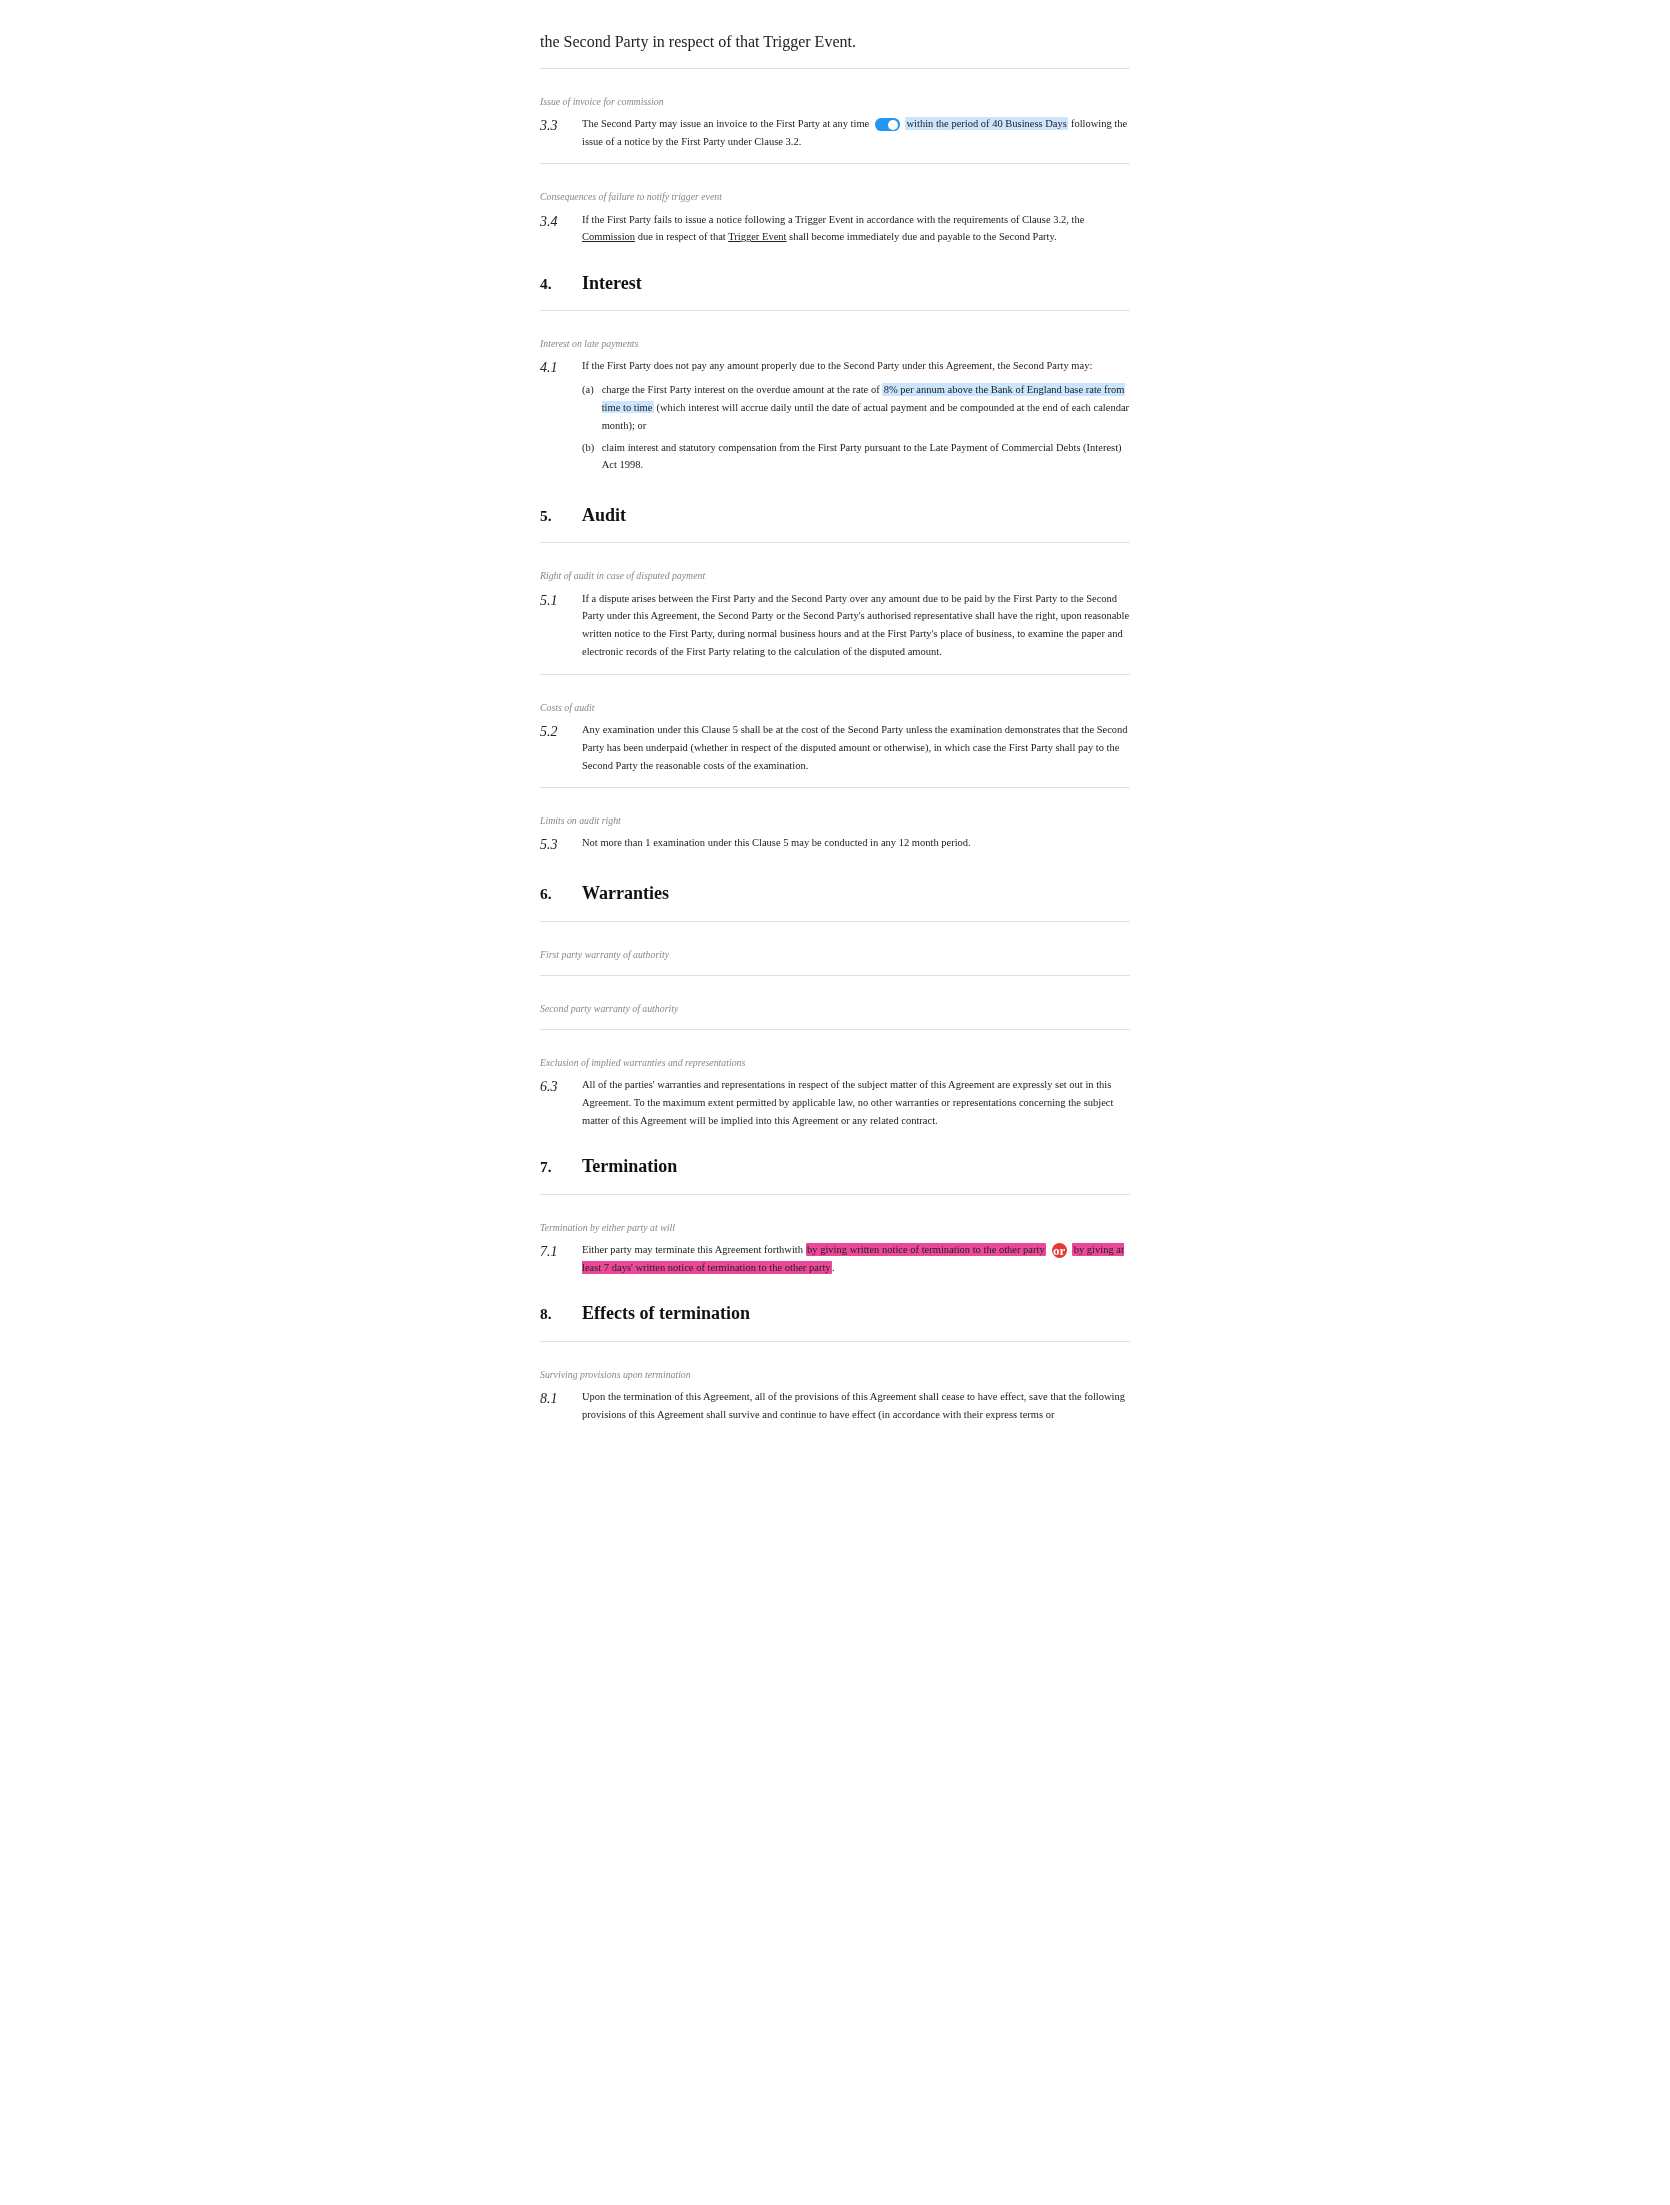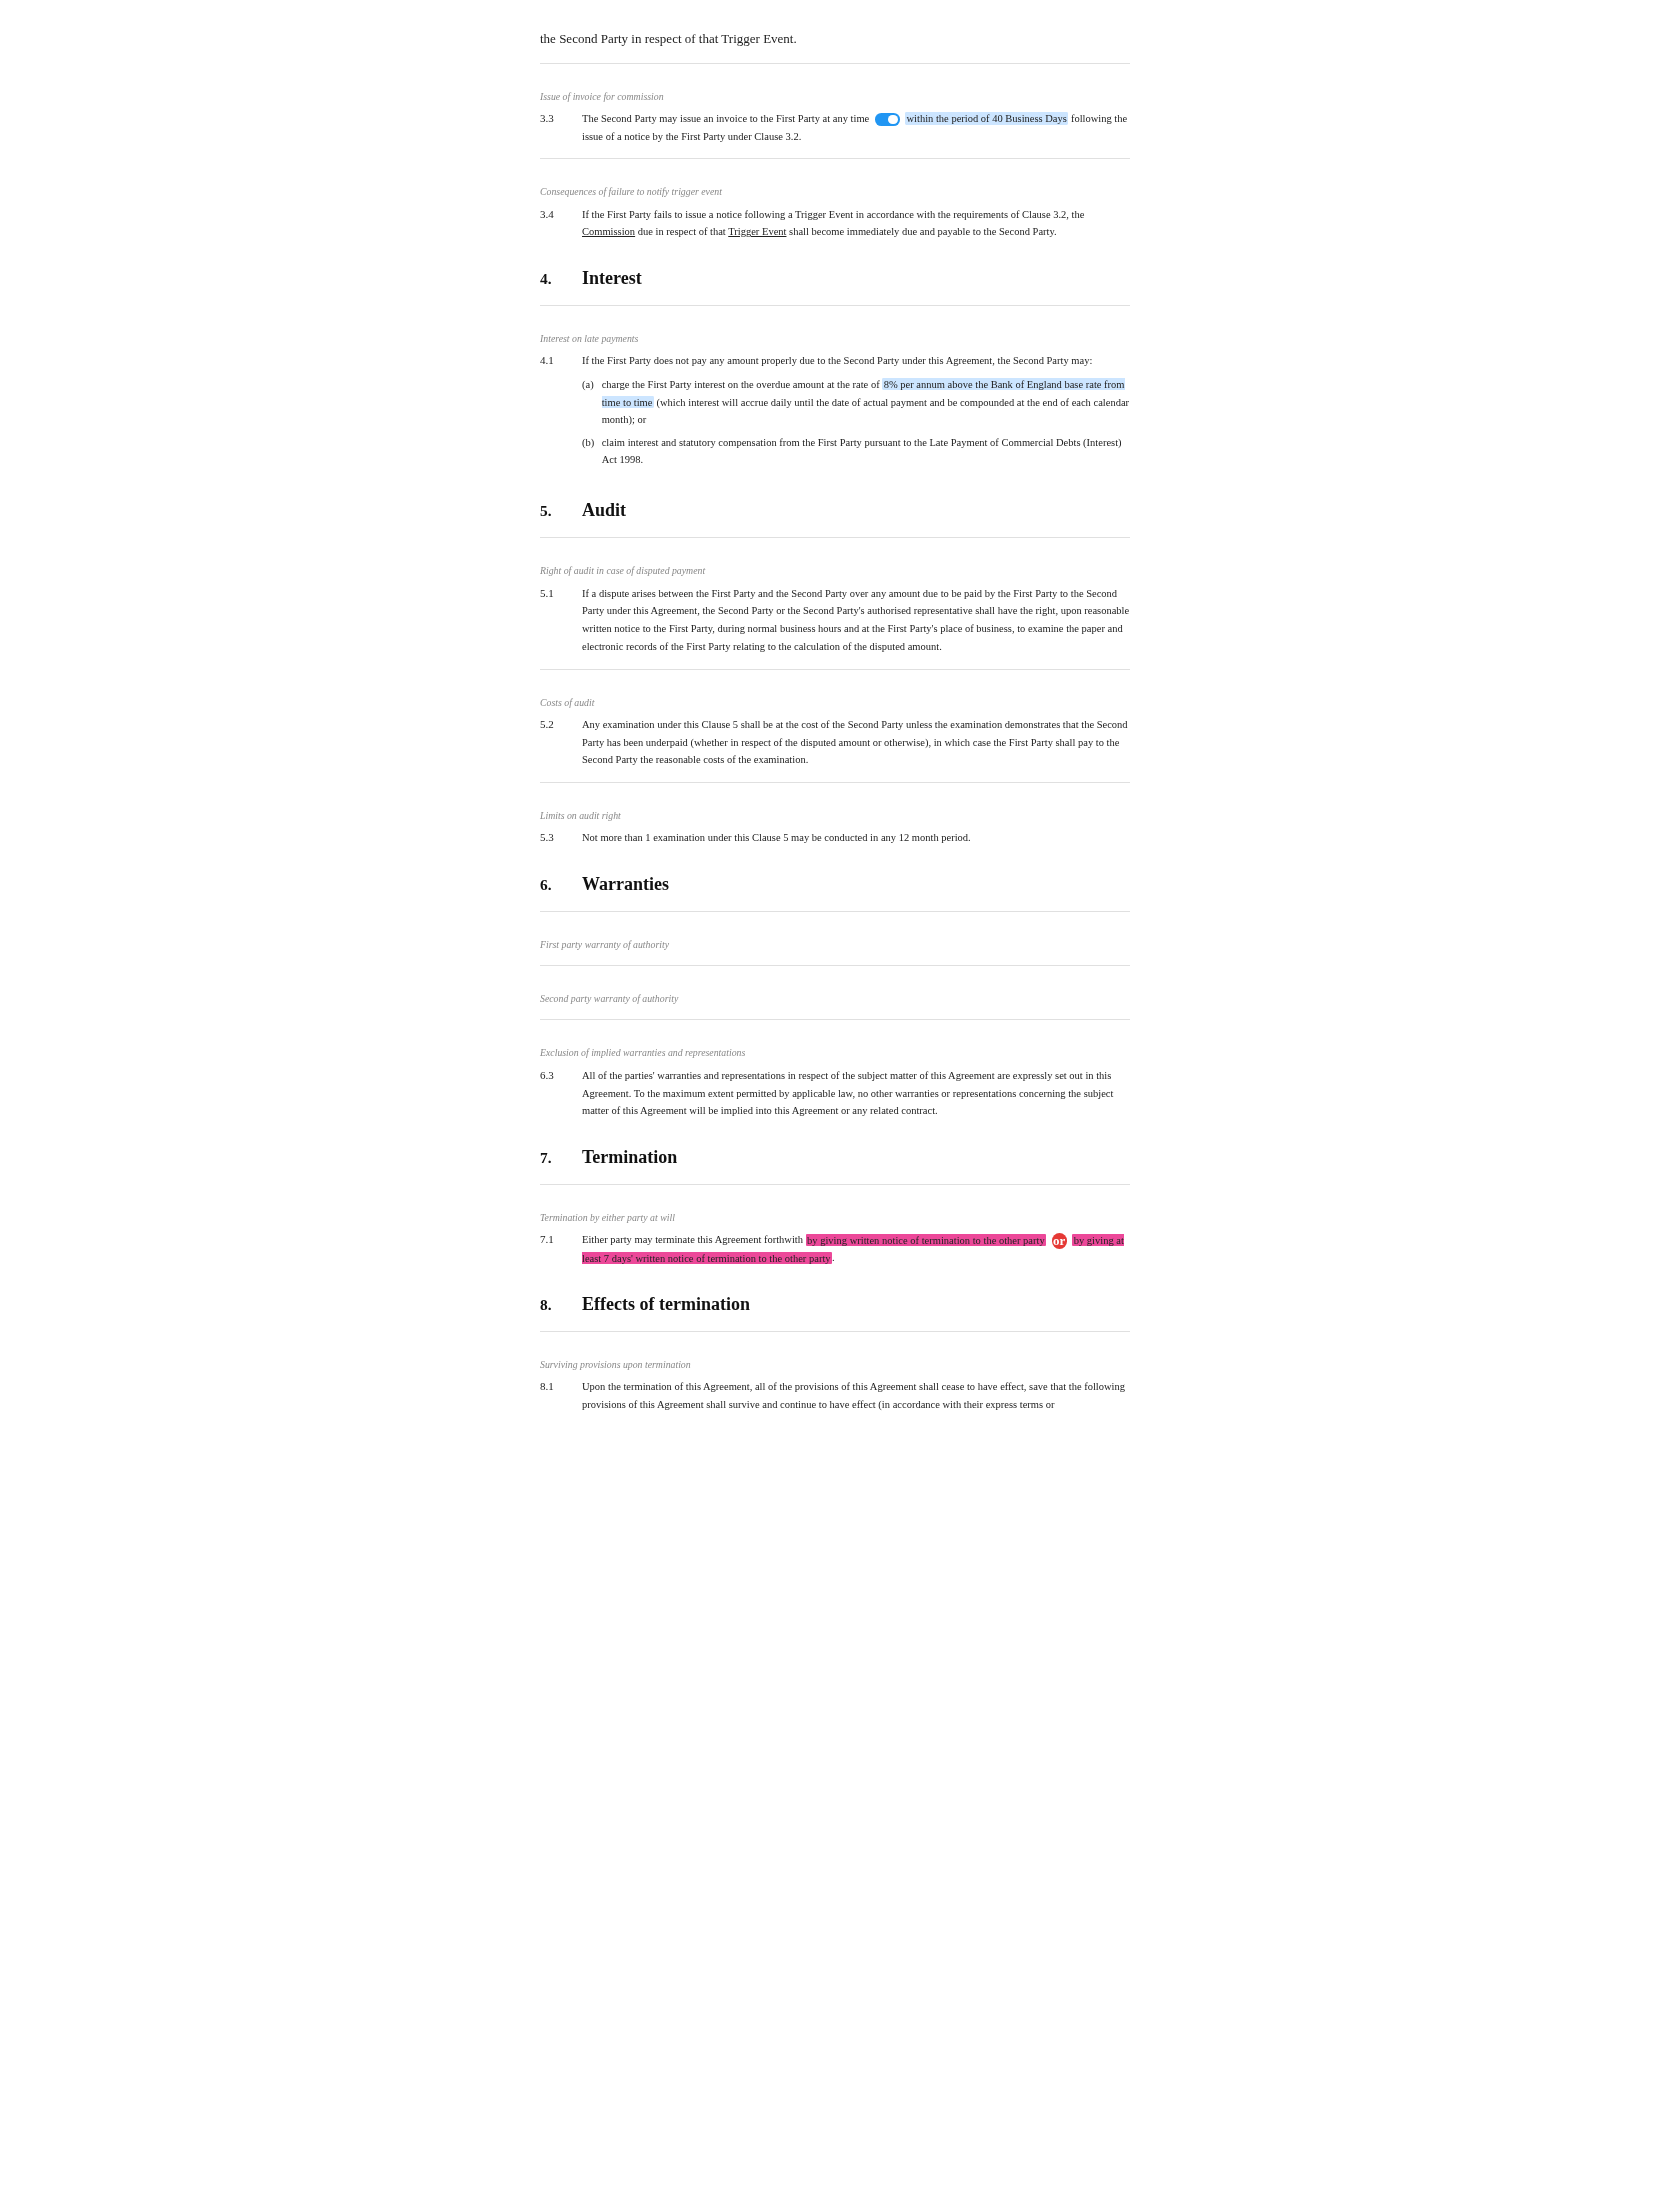--- a/index.html
+++ b/index.html
@@ -48,23 +48,24 @@
       padding-top: 25px;
     }
 
     .clause-row {
       display: flex;
       margin-bottom: 8.4px;
     }
 
     .clause-num {
       min-width: 42px;
-      font-size: 11px;
+      font-size: 14px;
       color: #222;
       padding-top: 0;
+      font-style: italic;
     }
 
     .clause-body {
       flex: 1;
       font-size: 10.5px;
       line-height: 1.7;
       color: #222;
     }
 
     .sub-list {
@@ -140,21 +141,21 @@
       color: #fff;
       border-radius: 50%;
       font-size: 13px;
       font-weight: bold;
       margin: 0 2.8px;
       vertical-align: middle;
     }
 
     .intro-text {
       margin-bottom: 5.6px;
-      font-size: 13px;
+      font-size: 16px;
       line-height: 1.7;
     }
   </style>
 </head>
 <body>
 
 <p class="intro-text">the Second Party in respect of that Trigger Event.</p>
 
 <div class="clause-section">
   <div class="subsection-header">Issue of invoice for commission</div>

